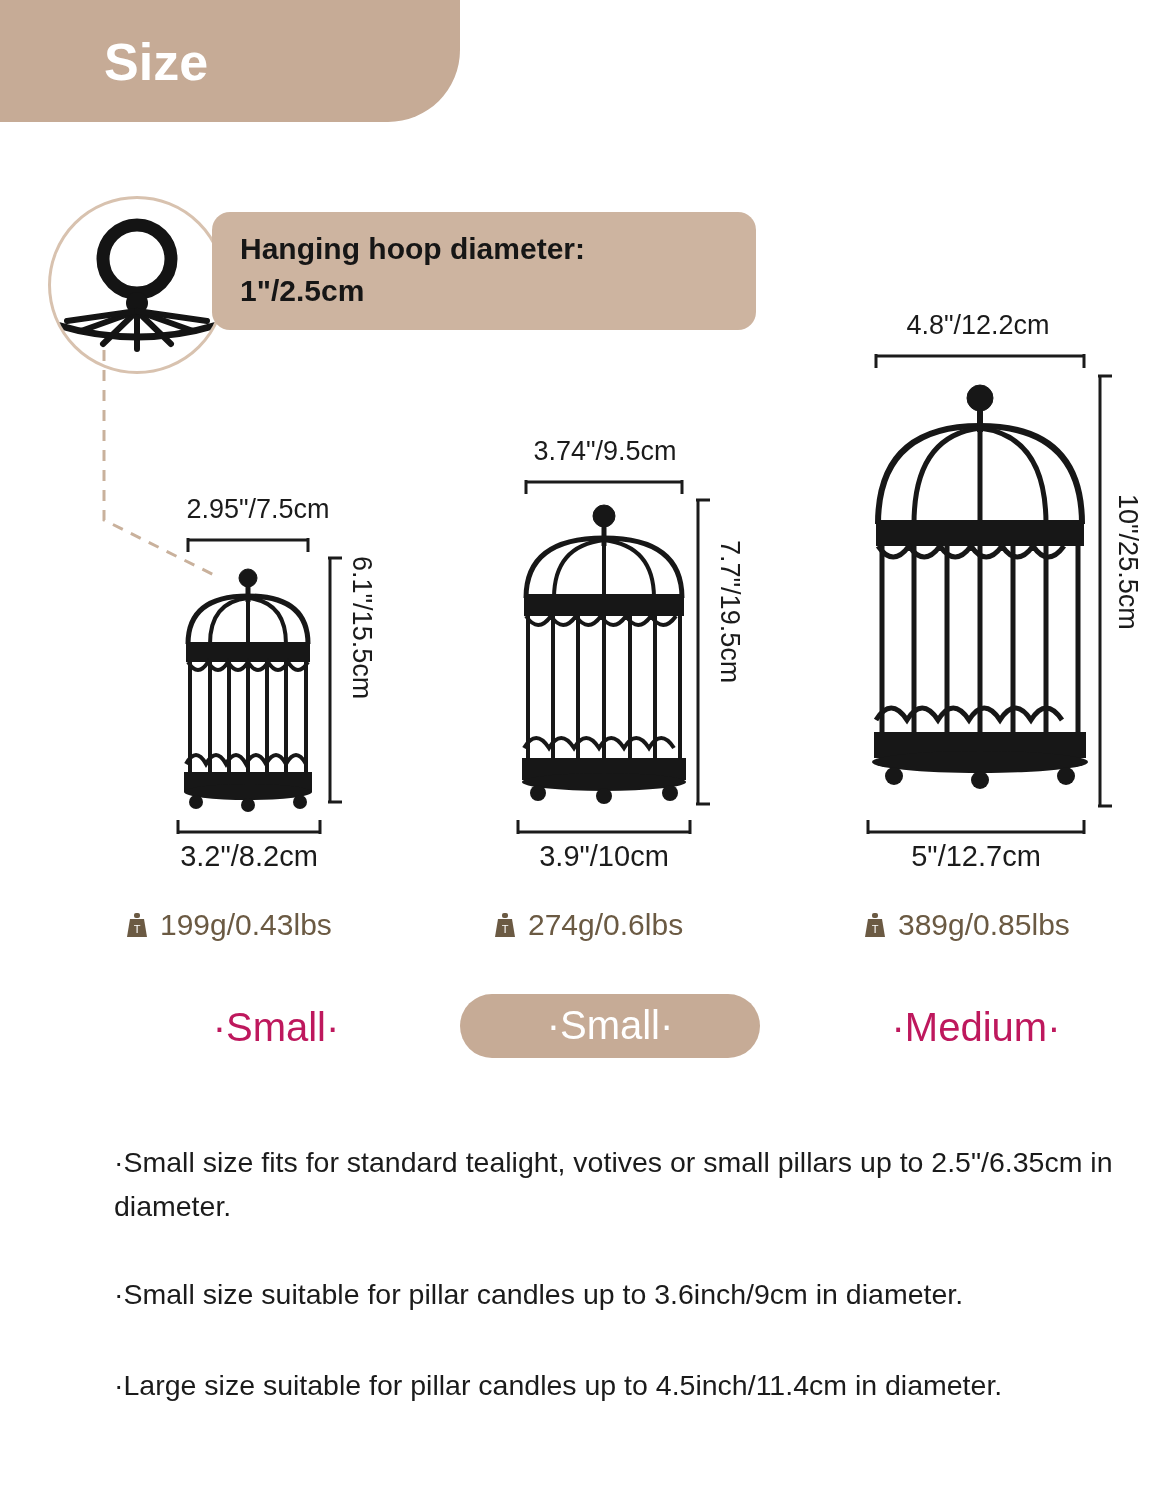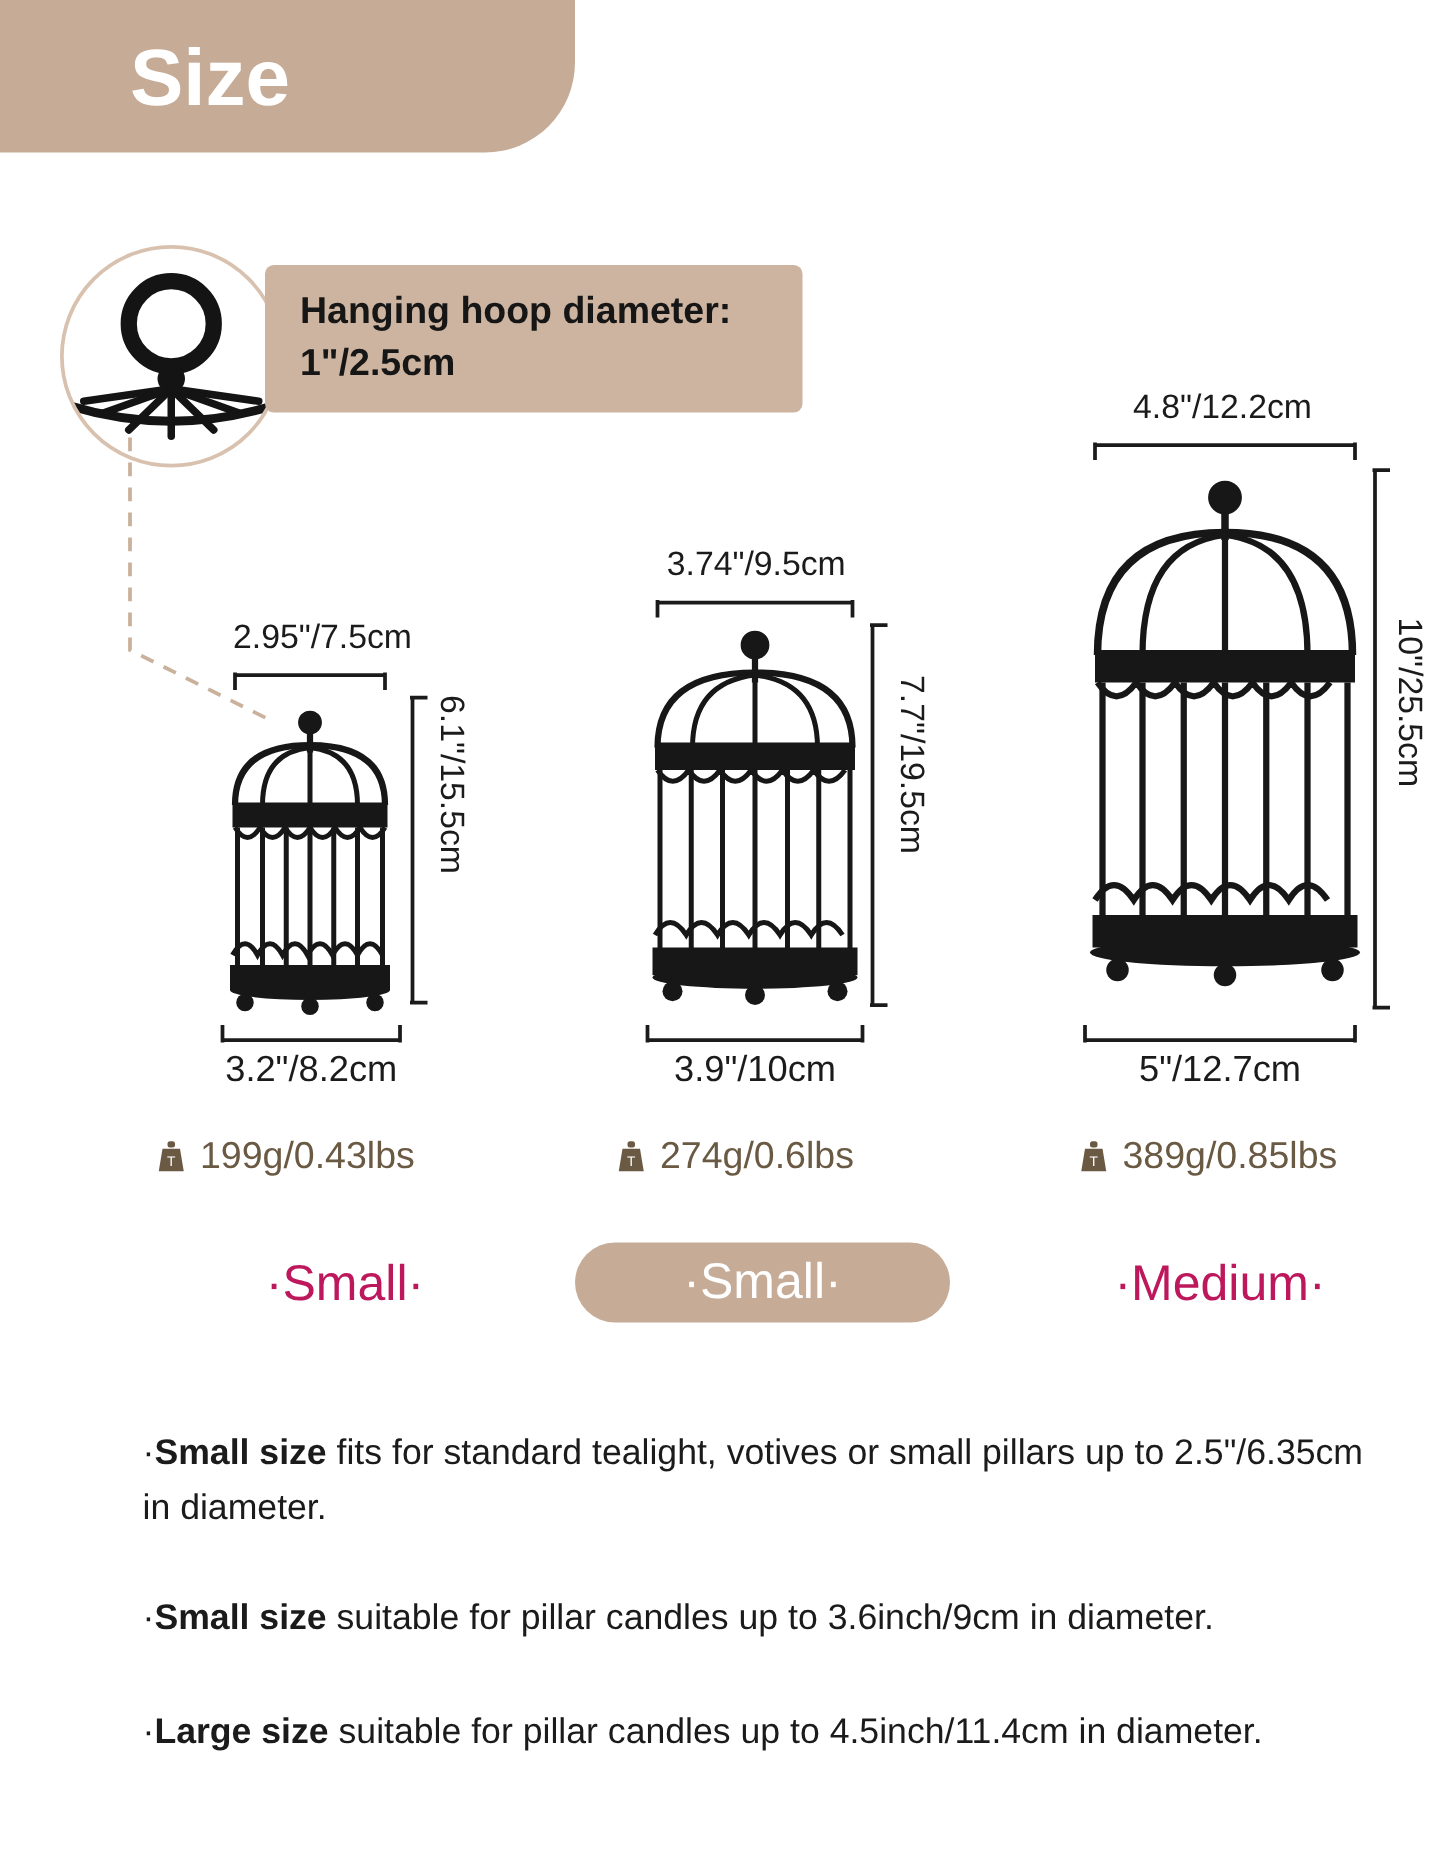--- a/index.html
+++ b/index.html
@@ -23,21 +23,21 @@
     top: 0;
     width: 460px;
     height: 122px;
     background: #c6ab96;
     border-bottom-right-radius: 72px;
   }
   .header-title {
     position: absolute;
     left: 104px;
     top: 14px;
-    font-size: 64px;
+    font-size: 52px;
     font-weight: bold;
     color: #ffffff;
     letter-spacing: 0px;
     line-height: 96px;
   }
 
   
   .hoop-circle {
     position: absolute;
     left: 48px;
@@ -48,24 +48,24 @@
     background: #ffffff;
     border: 3px solid #d8c2af;
     overflow: hidden;
   }
   .hoop-svg { position: absolute; left: 0; top: 0; }
 
   .hoop-label {
     position: absolute;
     left: 212px;
     top: 212px;
-    width: 430px;
+    width: 544px;
     height: 118px;
     background: #cdb4a0;
-    border-radius: 7px;
+    border-radius: 18px;
     box-sizing: border-box;
     padding: 16px 0 0 28px;
   }
   .hoop-label .l1 {
     font-size: 30px;
     font-weight: bold;
     color: #161616;
     line-height: 42px;
     white-space: nowrap;
   }
@@ -131,21 +131,21 @@
 
   
   .desc {
     position: absolute;
     left: 114px;
     width: 1006px;
     font-size: 28.5px;
     line-height: 44px;
     color: #1b1b1b;
   }
-  .desc b { font-weight: bold; }
+  .desc b { font-weight: normal; }
 </style>
 </head>
 <body>
 
 <div class="header-banner">
   <div class="header-title">Size</div>
 </div>
 
 <div class="hoop-circle">
   <svg class="hoop-svg" width="172" height="172" viewBox="0 0 172 172">

